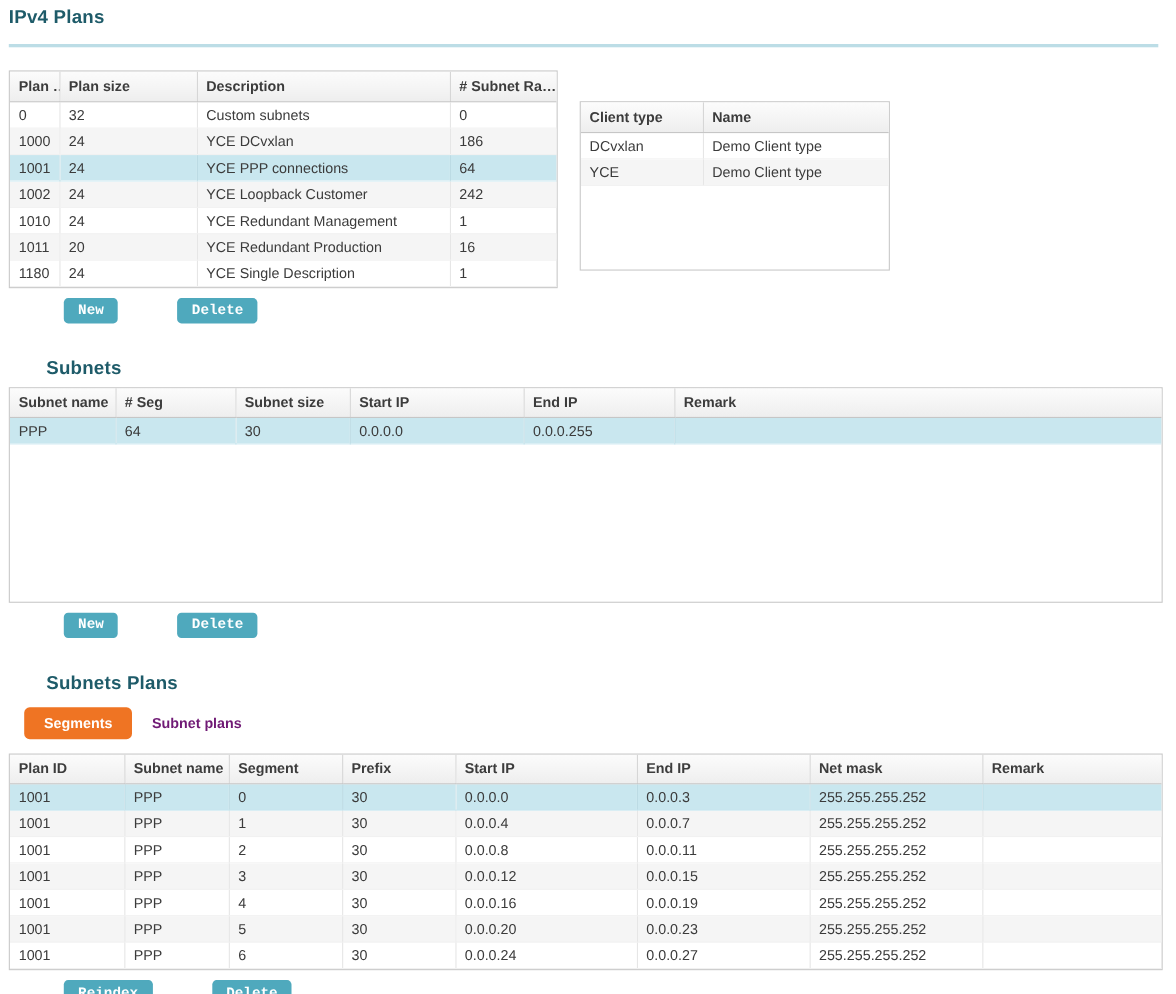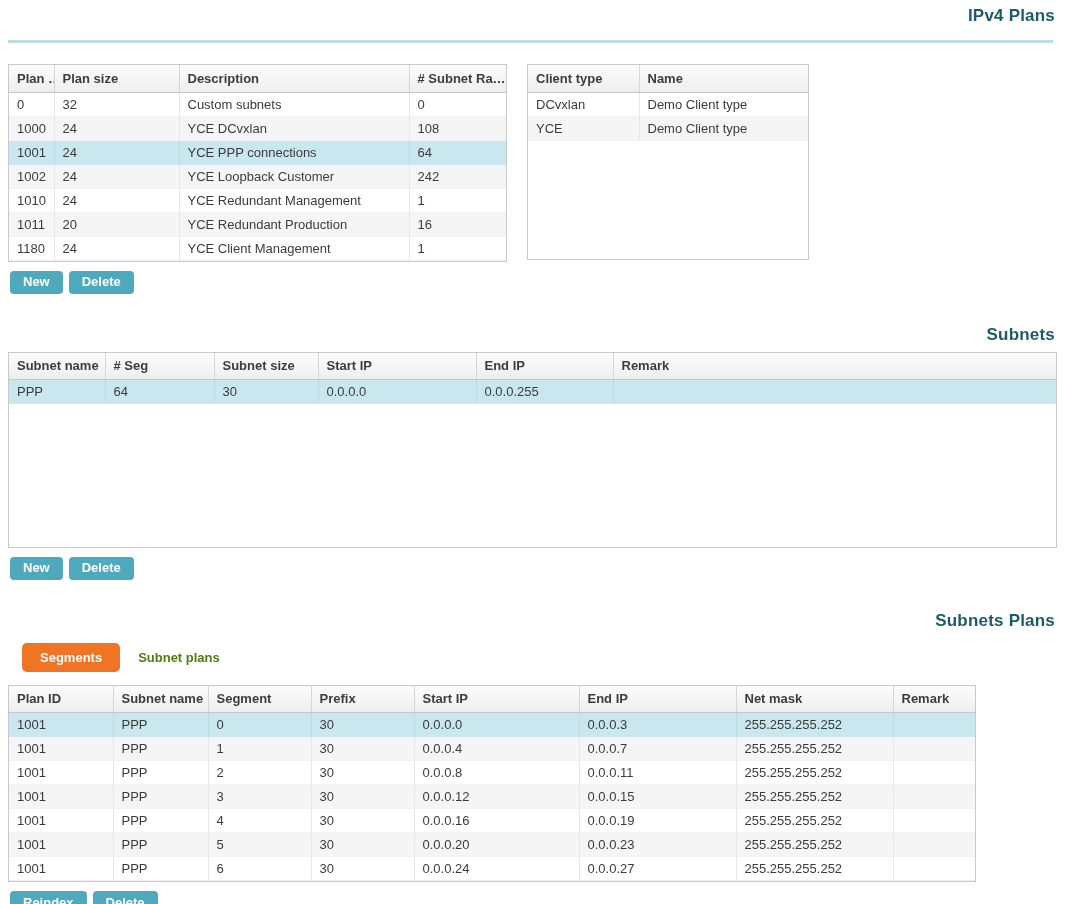--- a/index.html
+++ b/index.html
@@ -18,21 +18,20 @@
     width:1069px;
   }
   .page{padding:6px 14px 10px 8px;}
 
   h1.section, h2.section{
     font-size:17px;
     font-weight:700;
     color:var(--heading);
     margin:0;
     letter-spacing:.2px;
-    text-align:right;
   }
   hr.accent{
     border:none;
     height:3px;
     background:var(--divider);
     margin:14px 0 0 0;
     width:1045px;
   }
 
   .top-row{
@@ -41,23 +40,23 @@
     gap:20px;
     margin-top:21px;
   }
 
   .table-box{
     border:1px solid #c9c9c9;
     background:#ffffff;
     overflow:hidden;
   }
   .box-plans{width:499px;}
-  .box-clients{width:282px;height:196px;}
+  .box-clients{width:282px;height:154px;margin-top:28px;}
   .box-subnets{width:1049px;height:196px;margin-top:7px;}
-  .box-segments{width:968px;margin-top:13px;}
+  .box-segments{width:1049px;margin-top:13px;}
 
   table.grid{
     border-collapse:collapse;
     table-layout:fixed;
     font-size:13px;
   }
   table.grid th{
     height:27px;
     padding:0 8px;
     text-align:left;
@@ -84,46 +83,47 @@
   table.grid tbody tr:nth-child(even){background:var(--row-alt);}
   table.grid tbody tr.selected{background:var(--selected-row);}
   table.grid tbody tr.selected td{border-right-color:#bcdbe4;border-bottom-color:var(--selected-row);}
 
   .btn-row{margin-top:9px;display:flex;gap:6px;padding-left:2px;}
   button.btn{
     background:var(--button);
     color:#ffffff;
     border:none;
     border-radius:4px;
-    font-family:Liberation Sans, sans-serif;
+    font-family:Liberation Mono, monospace;
     font-size:13px;
     font-weight:600;
     padding:3px 13px 4px 13px;
     height:23px;
     cursor:pointer;
+    margin-left:48px;
   }
 
   h2.section.gap{margin-top:31px;margin-left:34px;}
 
   .tabs{margin-top:12px;padding-left:14px;display:flex;align-items:center;}
   button.tab-active{
     background:var(--active-tab);
     color:#ffffff;
     border:none;
     border-radius:5px;
     font-family:"Liberation Sans", sans-serif;
     font-size:13px;
     font-weight:700;
     padding:7px 18px;
     cursor:pointer;
   }
   button.tab-plain{
     background:transparent;
     border:none;
-    color:#4d7c0f;
+    color:#701a75;
     font-family:"Liberation Sans", sans-serif;
     font-size:13px;
     font-weight:700;
     margin-left:18px;
     padding:7px 0;
     cursor:pointer;
   }
 </style>
 </head>
 <body>
@@ -154,21 +154,21 @@
             <tr>
               <td>0</td>
               <td>32</td>
               <td>Custom subnets</td>
               <td>0</td>
             </tr>
             <tr>
               <td>1000</td>
               <td>24</td>
               <td>YCE DCvxlan</td>
-              <td>108</td>
+              <td>186</td>
             </tr>
             <tr class="selected">
               <td>1001</td>
               <td>24</td>
               <td>YCE PPP connections</td>
               <td>64</td>
             </tr>
             <tr>
               <td>1002</td>
               <td>24</td>
@@ -183,21 +183,21 @@
             </tr>
             <tr>
               <td>1011</td>
               <td>20</td>
               <td>YCE Redundant Production</td>
               <td>16</td>
             </tr>
             <tr>
               <td>1180</td>
               <td>24</td>
-              <td>YCE Client Management</td>
+              <td>YCE Single Description</td>
               <td>1</td>
             </tr>
           </tbody>
         </table>
       </div>
     <div class="table-box box-clients">
         <table class="grid" style="width: 280px;">
           <colgroup>
             <col style="width: 111px;">
             <col style="width: 169px;">

